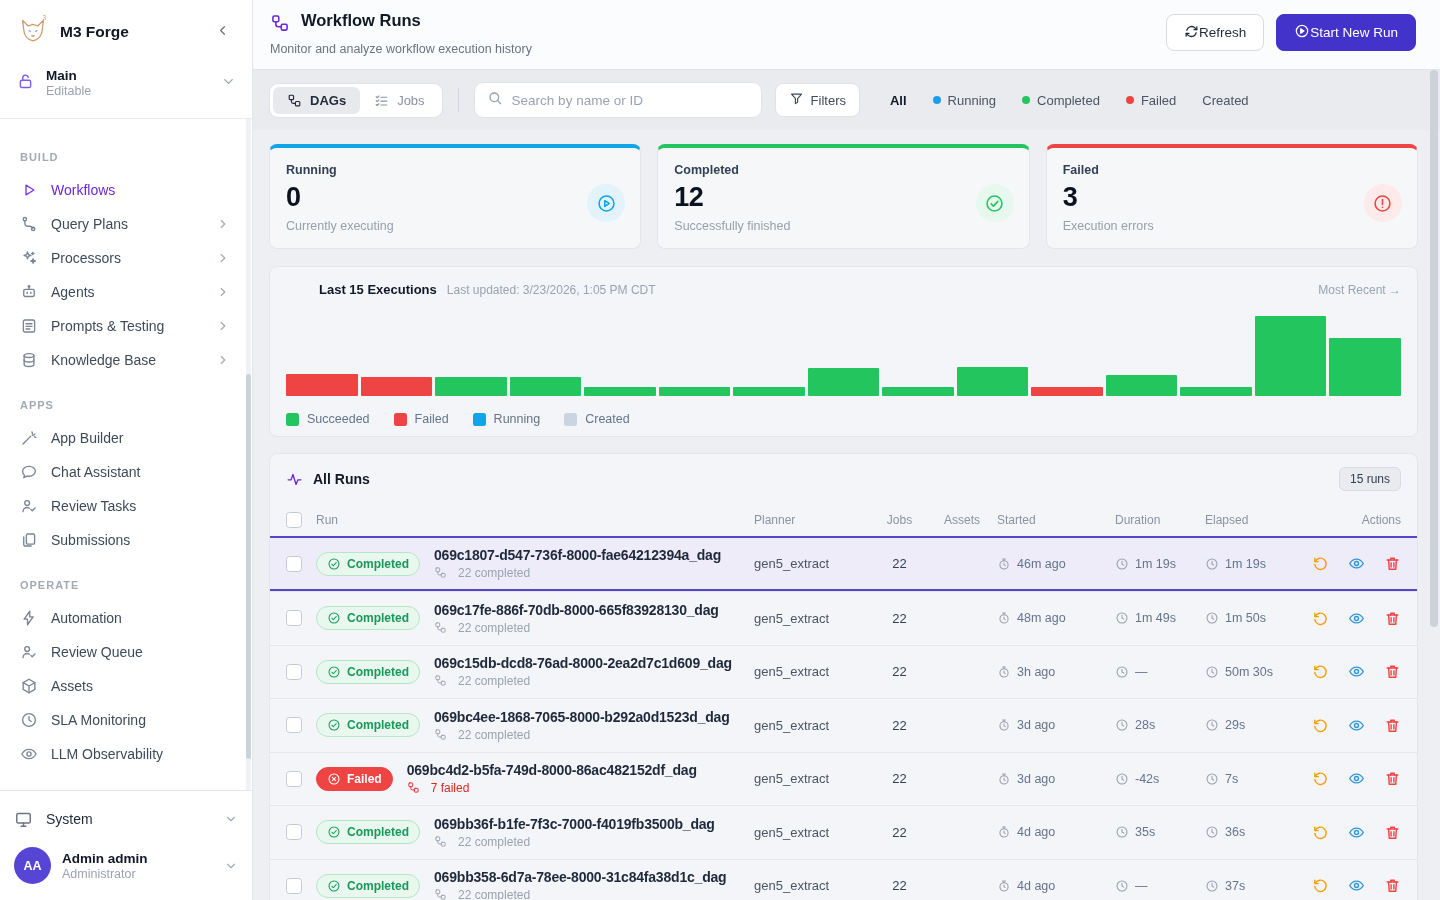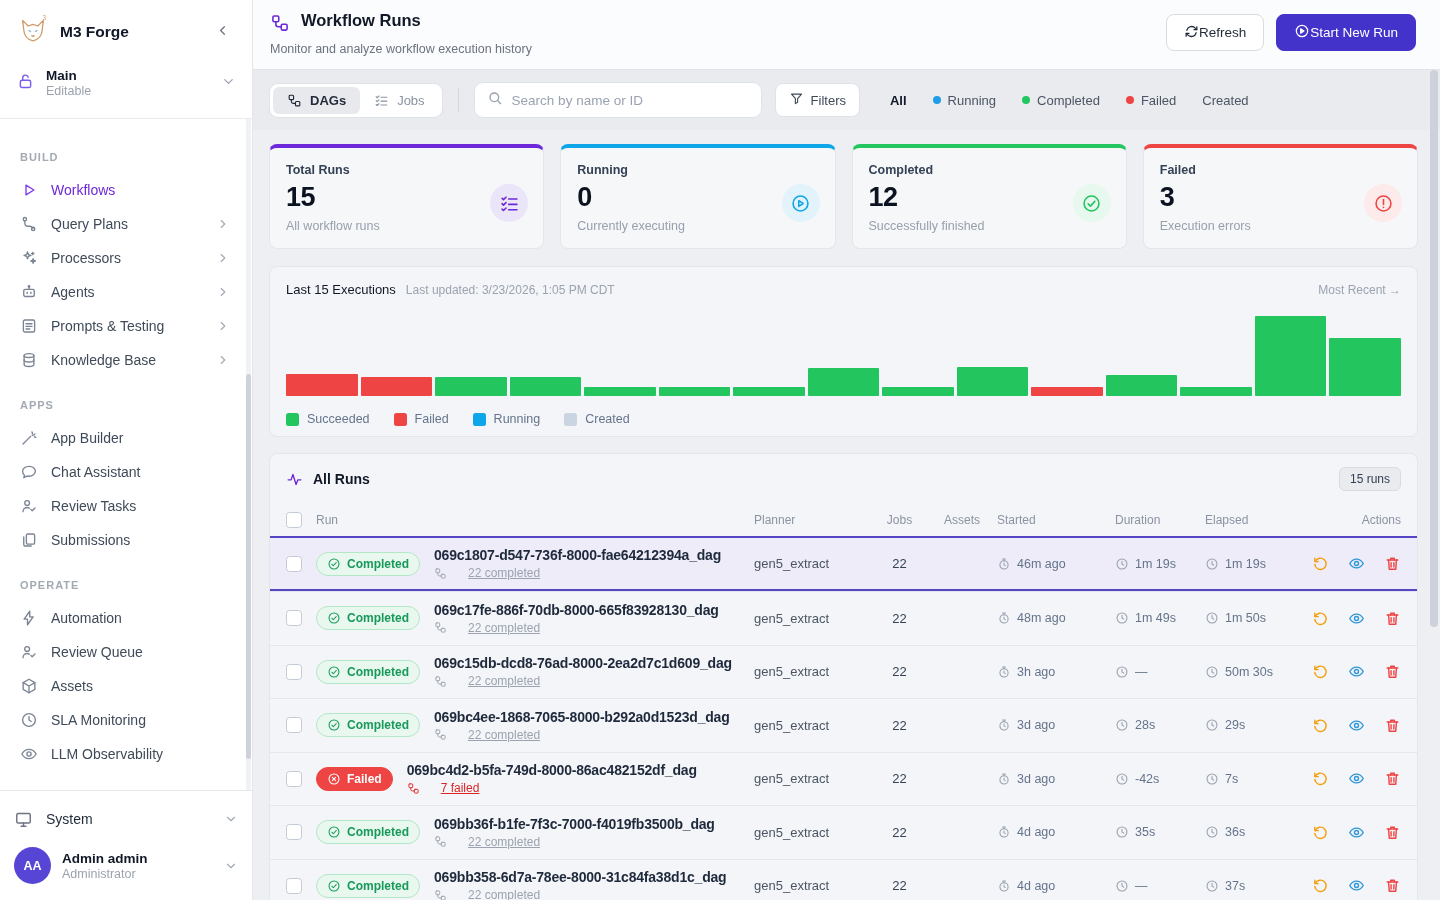--- a/index.html
+++ b/index.html
@@ -66,21 +66,21 @@
   .stats-row { display:flex; gap:16px; }
   .stat-card { flex:1; background:#f6f7f9; border:1px solid #e3e6ea; border-top:4px solid var(--accent); border-radius:8px; padding:15px 16px; height:105px; position:relative; }
   .stat-label { font-size:12.5px; color:#334155; font-weight:600; }
   .stat-value { font-size:27px; font-weight:800; color:#0b1220; margin-top:5px; letter-spacing:-0.5px; }
   .stat-sub { font-size:12.5px; color:#97a0ad; margin-top:6px; }
   .stat-icon { position:absolute; right:15px; top:36px; width:38px; height:38px; border-radius:50%; display:flex; align-items:center; justify-content:center; }
 
   
   .chart-card { margin-top:17px; background:#f4f5f8; border:1px solid #e3e6ea; border-radius:8px; padding:15px 16px 10px; height:171px; }
   .chart-head { display:flex; align-items:baseline; gap:10px; }
-  .chart-title { font-size:13px; font-weight:400; color:#111827; }
+  .chart-title { font-size:13px; font-weight:700; color:#111827;margin-left:33px; }
   .chart-updated { font-size:12px; color:#9aa3b0; }
   .most-recent { margin-left:auto; font-size:12px; color:#9aa3b0; }
   .bars { display:flex; align-items:flex-end; gap:3px; height:85px; margin-top:14px; }
   .bar { flex:1; border-radius:1px; min-height:2px; }
   .legend { display:flex; align-items:center; gap:24px; margin-top:16px; }
   .lg { display:flex; align-items:center; gap:8px; font-size:12.5px; color:#64748b; }
   .lg-sq { width:13px; height:13px; border-radius:2.5px; }
 
   
   .table-card { margin-top:16px; background:#f4f5f8; border:1px solid #e3e6ea; border-bottom:none; border-radius:8px 8px 0 0; overflow:hidden; }
@@ -93,21 +93,21 @@
   .col-c { text-align:center; } .col-r { text-align:right; }
   .trow { height:53.5px; border-top:1px solid #e3e6ea; background:#f4f5f8; }
   .trow.selected { background:#efecfa; border-top:2px solid #5646c6; border-bottom:2px solid #5646c6; height:55px; }
   .cb { width:16px; height:16px; border:1.5px solid #c3cad3; border-radius:3.5px; background:#fff; cursor:pointer; }
   .run-cell { display:flex; align-items:center; gap:14px; min-width:0; }
   .badge-status { display:flex; align-items:center; gap:6px; font-size:12px; font-weight:600; border-radius:15px; padding:4px 10px; white-space:nowrap; flex-shrink:0; }
   .badge-completed { background:#e9f8ef; border:1px solid #b4e6c8; color:#17995a; }
   .badge-failed { background:#ef4444; border:1px solid #ef4444; color:#fff; }
   .run-text { min-width:0; }
   .run-id { font-size:14px; font-weight:700; color:#1e293b; letter-spacing:-0.2px; white-space:nowrap; overflow:hidden; text-overflow:ellipsis; }
-  .run-sub { display:flex; align-items:center; gap:21px; font-size:12px; color:#9aa3af; margin-top:3px;text-decoration:underline; }
+  .run-sub { display:flex; align-items:flex-start; gap:11px; font-size:12px; color:#9aa3af; margin-top:3px; }
   .run-sub.failed { color:#dc2626; }
   .cell-planner { font-size:13px; color:#4b5563; }
   .cell-jobs { font-size:13px; color:#334155; text-align:center; }
   .cell-time { display:flex; align-items:center; gap:6px; font-size:12.5px; color:#64748b; }
   .cell-time .ci { color:#97a0ad; display:flex; }
   .cell-actions { display:flex; justify-content:flex-end; gap:19px; }
   .act { cursor:pointer; display:flex; }
   .act-retry { color:#f59e0b; } .act-view { color:#2e96d9; } .act-delete { color:#ef4444; }
 
   .main-scrollbar { position:absolute; right:2px; top:70px; width:8px; height:557px; background:#cdd2da; border-radius:4px; }
@@ -450,35 +450,20 @@
             <span>Failed</span>
           </div>
           <div class="sf">
             <span>Created</span>
           </div>
         </div>
     </div>
 
     <div class="content">
       <div class="stats-row" id="statsRow">
-          <div class="stat-card" style="--accent: #6d28d9;">
-            <div class="stat-label">Total Runs</div>
-            <div class="stat-value">15</div>
-            <div class="stat-sub">All workflow runs</div>
-            <div class="stat-icon" style="background: rgb(234, 229, 248); color: rgb(109, 40, 217);">
-              <span style="display: flex;">
-                <svg viewBox="0 0 24 24" fill="none" stroke="currentColor" stroke-linecap="round" stroke-linejoin="round" stroke-width="1.8" width="21" height="21">
-                  <path d="M3.5 6l1.6 1.6L8 4.8"></path>
-                  <path d="M3.5 12.2l1.6 1.6L8 11"></path>
-                  <path d="M3.5 18.4l1.6 1.6L8 17.2"></path>
-                  <path d="M11 6.8h9.5M11 13h9.5M11 19.2h9.5"></path>
-                </svg>
-              </span>
-            </div>
-          </div>
           <div class="stat-card" style="--accent: #0ea5e9;">
             <div class="stat-label">Running</div>
             <div class="stat-value">0</div>
             <div class="stat-sub">Currently executing</div>
             <div class="stat-icon" style="background: rgb(227, 243, 251); color: rgb(14, 165, 233);">
               <span style="display: flex;">
                 <svg viewBox="0 0 24 24" fill="none" stroke="currentColor" stroke-linecap="round" stroke-linejoin="round" stroke-width="1.8" width="21" height="21">
                   <circle cx="12" cy="12" r="8.5"></circle>
                   <path d="M10 8.8l5 3.2-5 3.2z"></path>
                 </svg>

